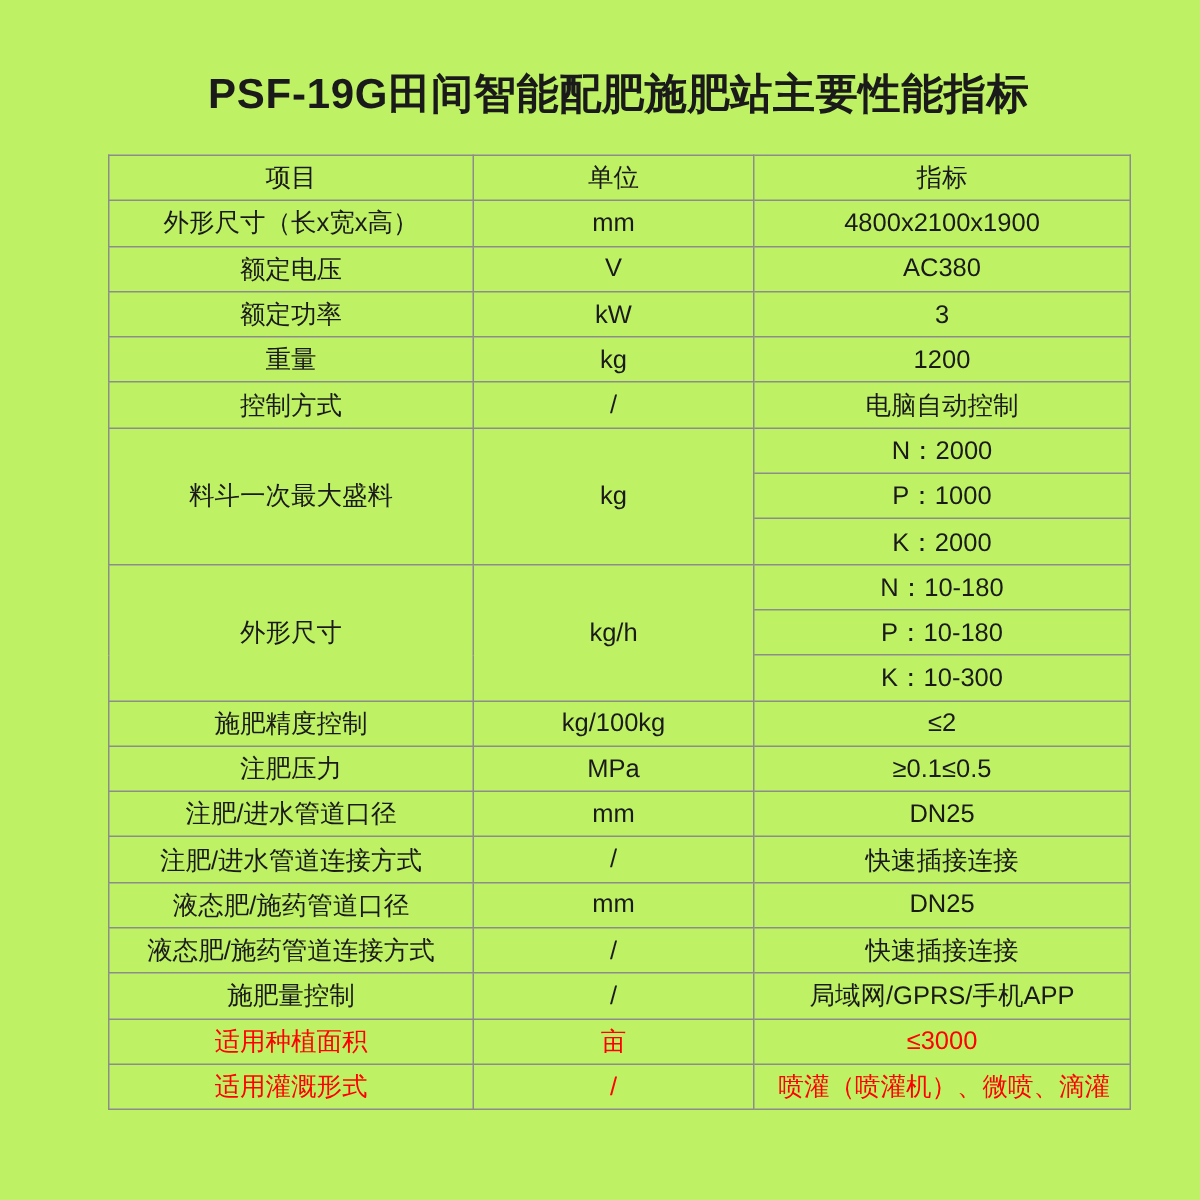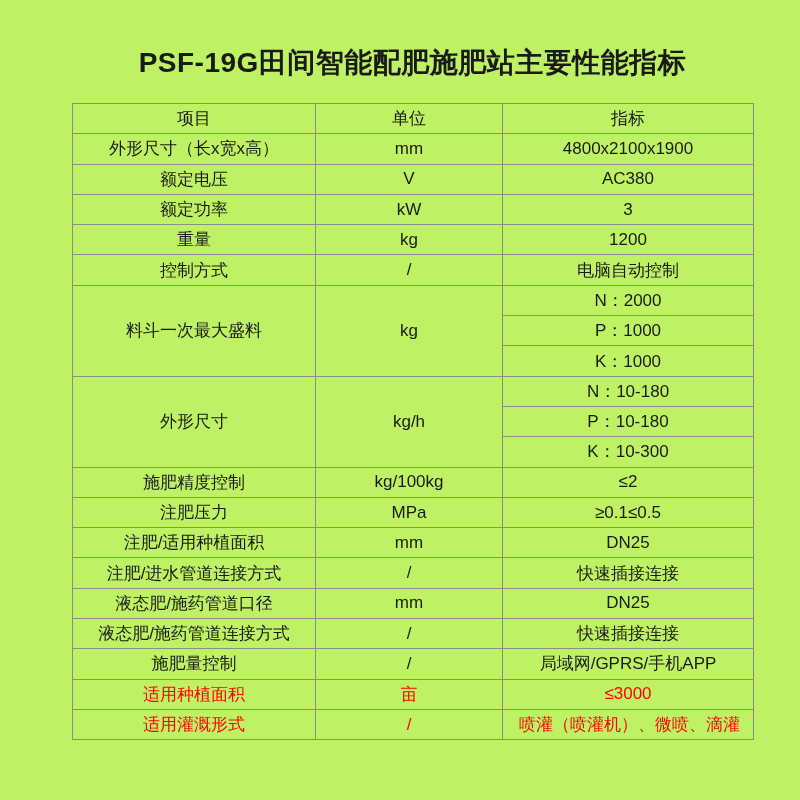--- a/index.html
+++ b/index.html
@@ -102,21 +102,21 @@
         </tr>
         <tr>
           <td rowspan="3">料斗一次最大盛料</td>
           <td rowspan="3">kg</td>
           <td>N：2000</td>
         </tr>
         <tr>
           <td>P：1000</td>
         </tr>
         <tr>
-          <td>K：1000</td>
+          <td>K：2000</td>
         </tr>
         <tr>
           <td rowspan="3">外形尺寸</td>
           <td rowspan="3">kg/h</td>
           <td>N：10-180</td>
         </tr>
         <tr>
           <td>P：10-180</td>
         </tr>
         <tr>
@@ -126,21 +126,21 @@
           <td rowspan="1">施肥精度控制</td>
           <td rowspan="1">kg/100kg</td>
           <td>≤2</td>
         </tr>
         <tr>
           <td rowspan="1">注肥压力</td>
           <td rowspan="1">MPa</td>
           <td>≥0.1≤0.5</td>
         </tr>
         <tr>
-          <td rowspan="1">注肥/适用种植面积</td>
+          <td rowspan="1">注肥/进水管道口径</td>
           <td rowspan="1">mm</td>
           <td>DN25</td>
         </tr>
         <tr>
           <td rowspan="1">注肥/进水管道连接方式</td>
           <td rowspan="1">/</td>
           <td>快速插接连接</td>
         </tr>
         <tr>
           <td rowspan="1">液态肥/施药管道口径</td>

